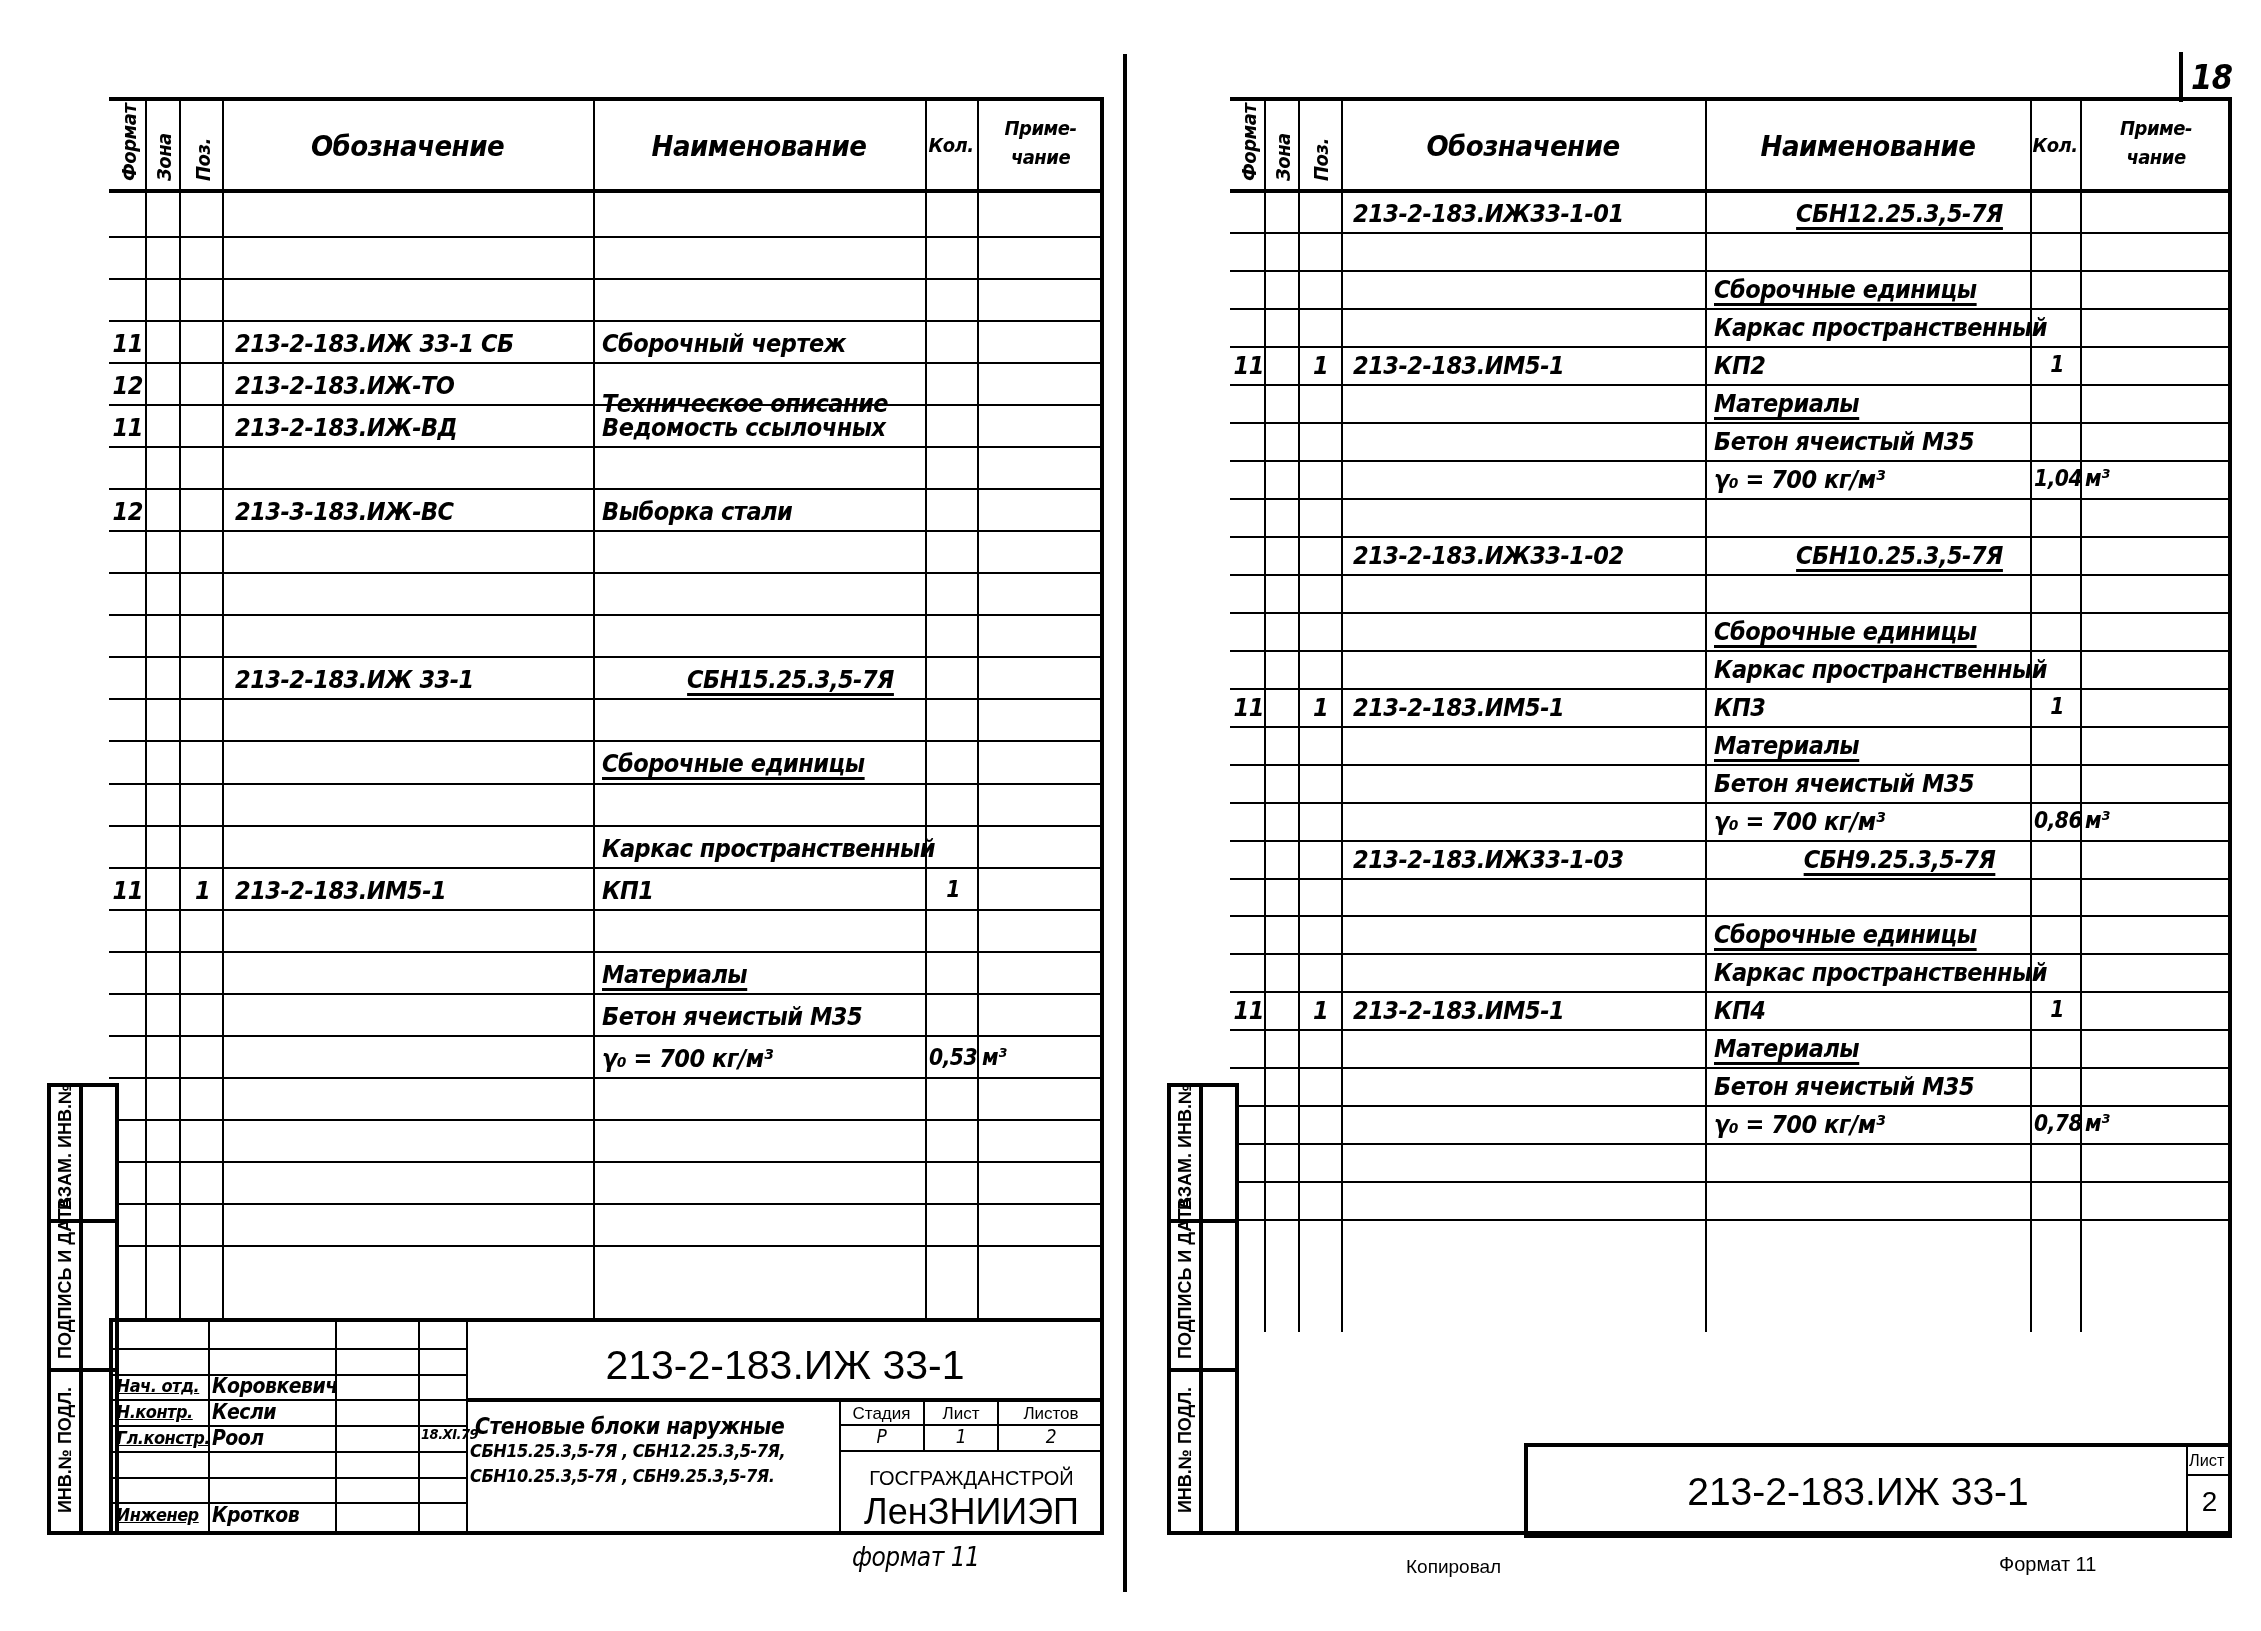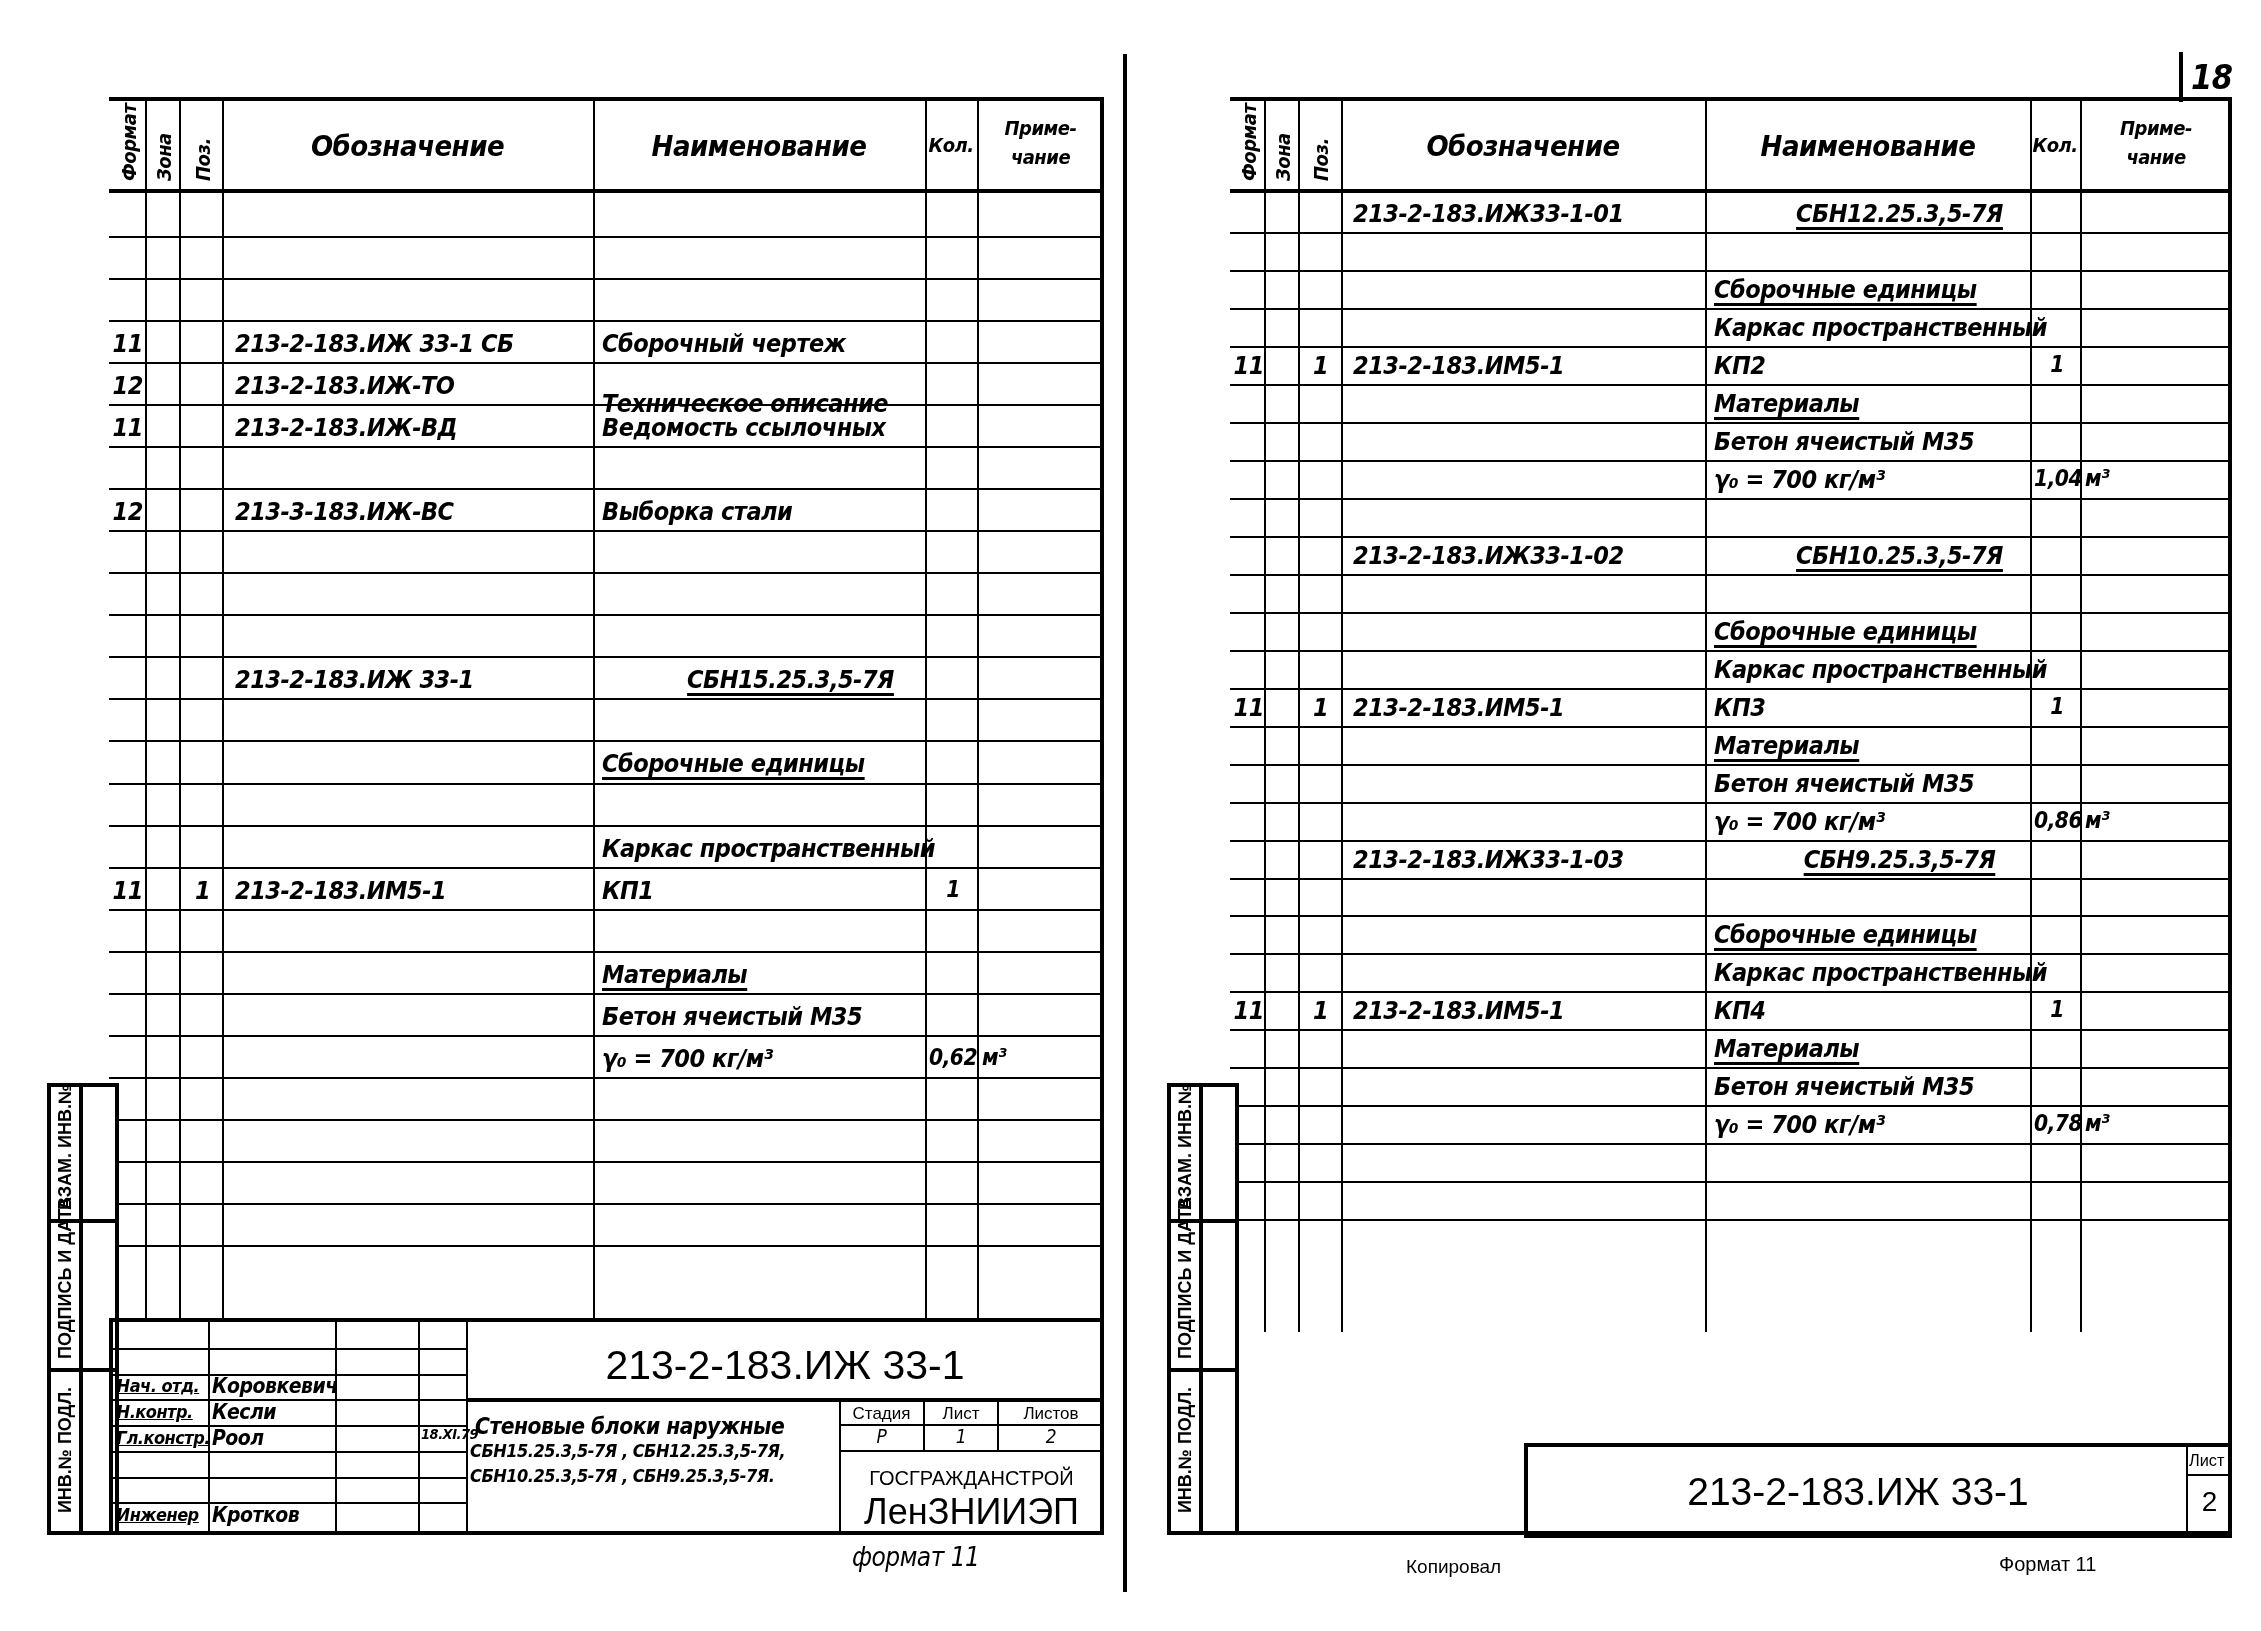--- a/index.html
+++ b/index.html
@@ -211,21 +211,21 @@
       <div class="cell hand" style="left: 820px; width: 48px; top: 11.3px; text-align: center; font-size: 22.6px;"></div>
       <div class="cell hand" style="left: 873px; width: 122px; top: 11.3px; font-size: 22.6px;"></div>
     </div>
     <div class="hline" style="top: 934px;"></div>
     <div class="abs" style="left: 0px; right: 0px; top: 934px; height: 42px;">
       <div class="cell hand" style="left: 3.6px; width: 33px; top: 11.3px;"></div>
       <div class="cell hand" style="left: 40px; width: 30px; top: 11.3px;"></div>
       <div class="cell hand" style="left: 74px; width: 39px; top: 11.3px; text-align: center;"></div>
       <div class="cell hand" style="left: 126px; width: 358px; top: 11.3px;"></div>
       <div class="cell hand" style="left: 493px; width: 323px; top: 11.3px;">γ₀ = 700 кг/м³</div>
-      <div class="cell hand" style="left: 820px; width: 48px; top: 11.3px; text-align: center; font-size: 22.6px;">0,62</div>
+      <div class="cell hand" style="left: 820px; width: 48px; top: 11.3px; text-align: center; font-size: 22.6px;">0,53</div>
       <div class="cell hand" style="left: 873px; width: 122px; top: 11.3px; font-size: 22.6px;">м³</div>
     </div>
     <div class="hline" style="top: 976px;"></div>
     <div class="abs" style="left: 0px; right: 0px; top: 976px; height: 42px;">
       <div class="cell hand" style="left: 3.6px; width: 33px; top: 11.3px;"></div>
       <div class="cell hand" style="left: 40px; width: 30px; top: 11.3px;"></div>
       <div class="cell hand" style="left: 74px; width: 39px; top: 11.3px; text-align: center;"></div>
       <div class="cell hand" style="left: 126px; width: 358px; top: 11.3px;"></div>
       <div class="cell hand" style="left: 493px; width: 323px; top: 11.3px;"></div>
       <div class="cell hand" style="left: 820px; width: 48px; top: 11.3px; text-align: center; font-size: 22.6px;"></div>

